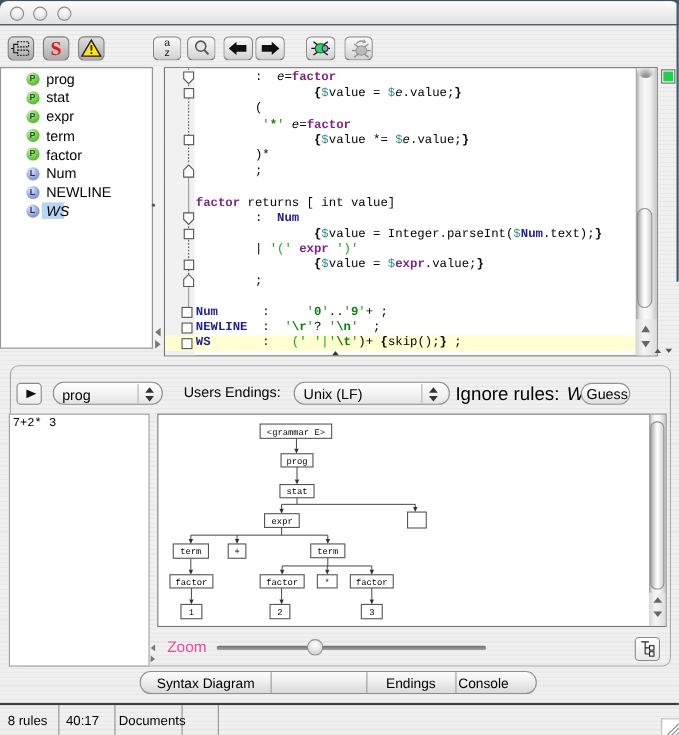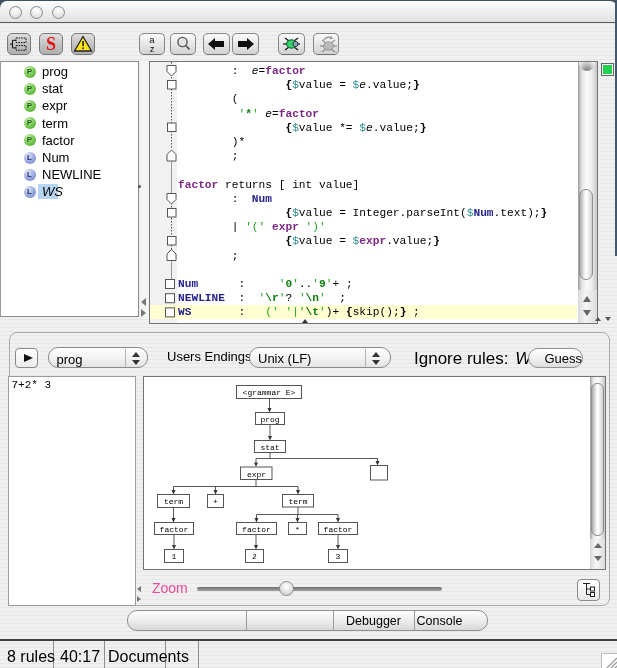--- a/index.html
+++ b/index.html
@@ -37,32 +37,32 @@
 .sarr{position:absolute;width:0;height:0}
 </style></head><body>
 <style>
 
 #bpanel{left:8.5px;top:332px;width:601px;height:274px;border:1px solid #aaa;border-radius:8px}
 .combo{position:absolute;height:21px;border:1px solid #8a8a8a;border-radius:10px;background:linear-gradient(180deg,#ffffff,#f2f2f2 55%,#e4e4e4);font-size:13px;color:#000}
 .combo .cb-l{position:absolute;top:3.5px;left:8px}
 .combo .cb-sep{position:absolute;top:1px;right:21px;width:1px;height:18px;background:#b5b5b5}
 .cb-ar{position:absolute;right:7px;width:0;height:0;border-left:4px solid transparent;border-right:4px solid transparent}
 #playbtn{left:15px;top:348px;width:23px;height:20px;border:1px solid #8a8a8a;border-radius:4px;background:linear-gradient(180deg,#fff,#ececec)}
-#guessbtn{left:528px;top:347.5px;width:55px;height:20px;border:1px solid #949494;border-radius:10px;background:linear-gradient(180deg,#ffffff,#f0f0f0 55%,#dcdcdc);font-size:13px;text-align:right;line-height:19px}
+#guessbtn{left:528px;top:347.5px;width:45px;height:20px;border:1px solid #949494;border-radius:10px;background:linear-gradient(180deg,#ffffff,#f0f0f0 55%,#dcdcdc);font-size:13px;text-align:center;line-height:19px}
 #inputbox{left:7.5px;top:375.5px;width:128px;height:230px;background:#fff;border:1px solid #9b9b9b}
 #treepane{left:142.5px;top:375.5px;width:463.5px;height:194.5px;background:#fff;border:1px solid #757575}
 #treebtn{left:576.5px;top:578.5px;width:23px;height:22px;border:1px solid #8a8a8a;border-radius:4px;background:linear-gradient(180deg,#fff,#e8e8e8)}
 
 #tabs{left:127px;top:610px;width:361px;height:21px;border:1px solid #8f8f8f;border-radius:10px;background:linear-gradient(180deg,#fdfdfd,#ededed 50%,#d9d9d9);overflow:hidden}
 .tabseg{position:absolute;top:0;height:21px;font-size:12.5px;color:#000;text-align:center;line-height:20px}
 .tabsep{position:absolute;top:0;width:1px;height:21px;background:#9c9c9c}
 
 #statusbar{left:0;top:639px;width:617px;height:29px;border-top:2px solid #3e3e3e}
 .stsep{position:absolute;top:641px;width:1px;height:27px;background:#8f8f8f}
-.sttxt{position:absolute;top:648px;font-size:16px;color:#000}
+.sttxt{position:absolute;top:648px;font-size:12px;color:#000}
 #grip{left:601px;top:653px;width:16px;height:15px;background:#fff;border-left:1px solid #bbb;border-top:1px solid #bbb}
 </style>
 
 <div class="abs" id="titlewrap">
     <div id="titlebar">
 <div class="tbtn" style="left:8.5px"></div>
       <div class="tbtn" style="left:30px"></div>
       <div class="tbtn" style="left:52px"></div>
 </div>
   </div>
@@ -219,21 +219,21 @@
 <div class="abs" id="playbtn">
     <div class="sarr" style="left:8px;top:5px;border-top:4.5px solid transparent;border-bottom:4.5px solid transparent;border-left:9px solid #111"></div>
   </div>
 <div class="combo" style="left:47.5px;top:347px;width:100px">
     <span class="cb-l">prog</span>
     <span class="cb-sep"></span>
 <span class="cb-ar" style="top:4px;border-bottom:5px solid #333"></span>
     <span class="cb-ar" style="top:12px;border-top:5px solid #333"></span>
   </div>
 <div class="abs" style="left:167px;top:349px;font-size:13px">Users Endings:</div>
-<div class="combo" style="left:249px;top:346.5px;width:142px">
+<div class="combo" style="left:267px;top:346.5px;width:142px">
     <span class="cb-l">Unix (LF)</span>
     <span class="cb-sep" style="right:24px"></span>
 <span class="cb-ar" style="right:10px;top:4px;border-bottom:5px solid #333"></span>
     <span class="cb-ar" style="right:10px;top:12px;border-top:5px solid #333"></span>
   </div>
 <div class="abs" style="left:414px;top:349px;font-size:17px">Ignore rules: <i style="margin-left:2px">WS</i></div>
 <div class="abs" id="guessbtn"><span style="padding-left:3px">Guess</span></div>
 
 <div class="abs" id="inputbox">
     <div style="position:absolute;left:3px;top:2px;font-family:'Liberation Mono',monospace;font-size:11px">7+2* 3</div>
@@ -316,21 +316,22 @@
 <div class="abs" style="left:279px;top:581px;width:15px;height:15px;border-radius:50%;border:1px solid #909090;background:radial-gradient(circle at 50% 35%,#ffffff,#dedede 60%,#b9b9b9)"></div>
 <div class="abs" id="treebtn"><svg width="21" height="20" viewBox="0 0 21 20">
 <g fill="none" stroke="#222">
         <path d="M5 3.5 H12 M8.5 3.5 V14.5 M8.5 9 H13 M8.5 14.5 H13"></path>
       </g>
 <rect x="12.5" y="7" width="4" height="4" fill="#fff" stroke="#222"></rect>
       <rect x="12.5" y="12.5" width="4" height="4" fill="#fff" stroke="#222"></rect>
     </svg></div>
 
 <div class="abs" id="tabs">
-<div class="tabseg" style="left:205px;width:81px">Debugger</div>
+<div class="tabseg" style="left:0;width:118px;">Syntax Diagram</div>
+<div class="tabseg" style="left:205px;width:81px">Endings</div>
 <div class="tabseg" style="left:274px;width:75px">Console</div>
 <div class="tabsep" style="left:118px"></div>
     <div class="tabsep" style="left:205px"></div>
     <div class="tabsep" style="left:286px"></div>
 </div>
 
 <div class="abs" id="statusbar"></div>
 <div class="stsep" style="left:53px"></div>
 <div class="stsep" style="left:103.5px"></div>
 <div class="stsep" style="left:165px"></div>

